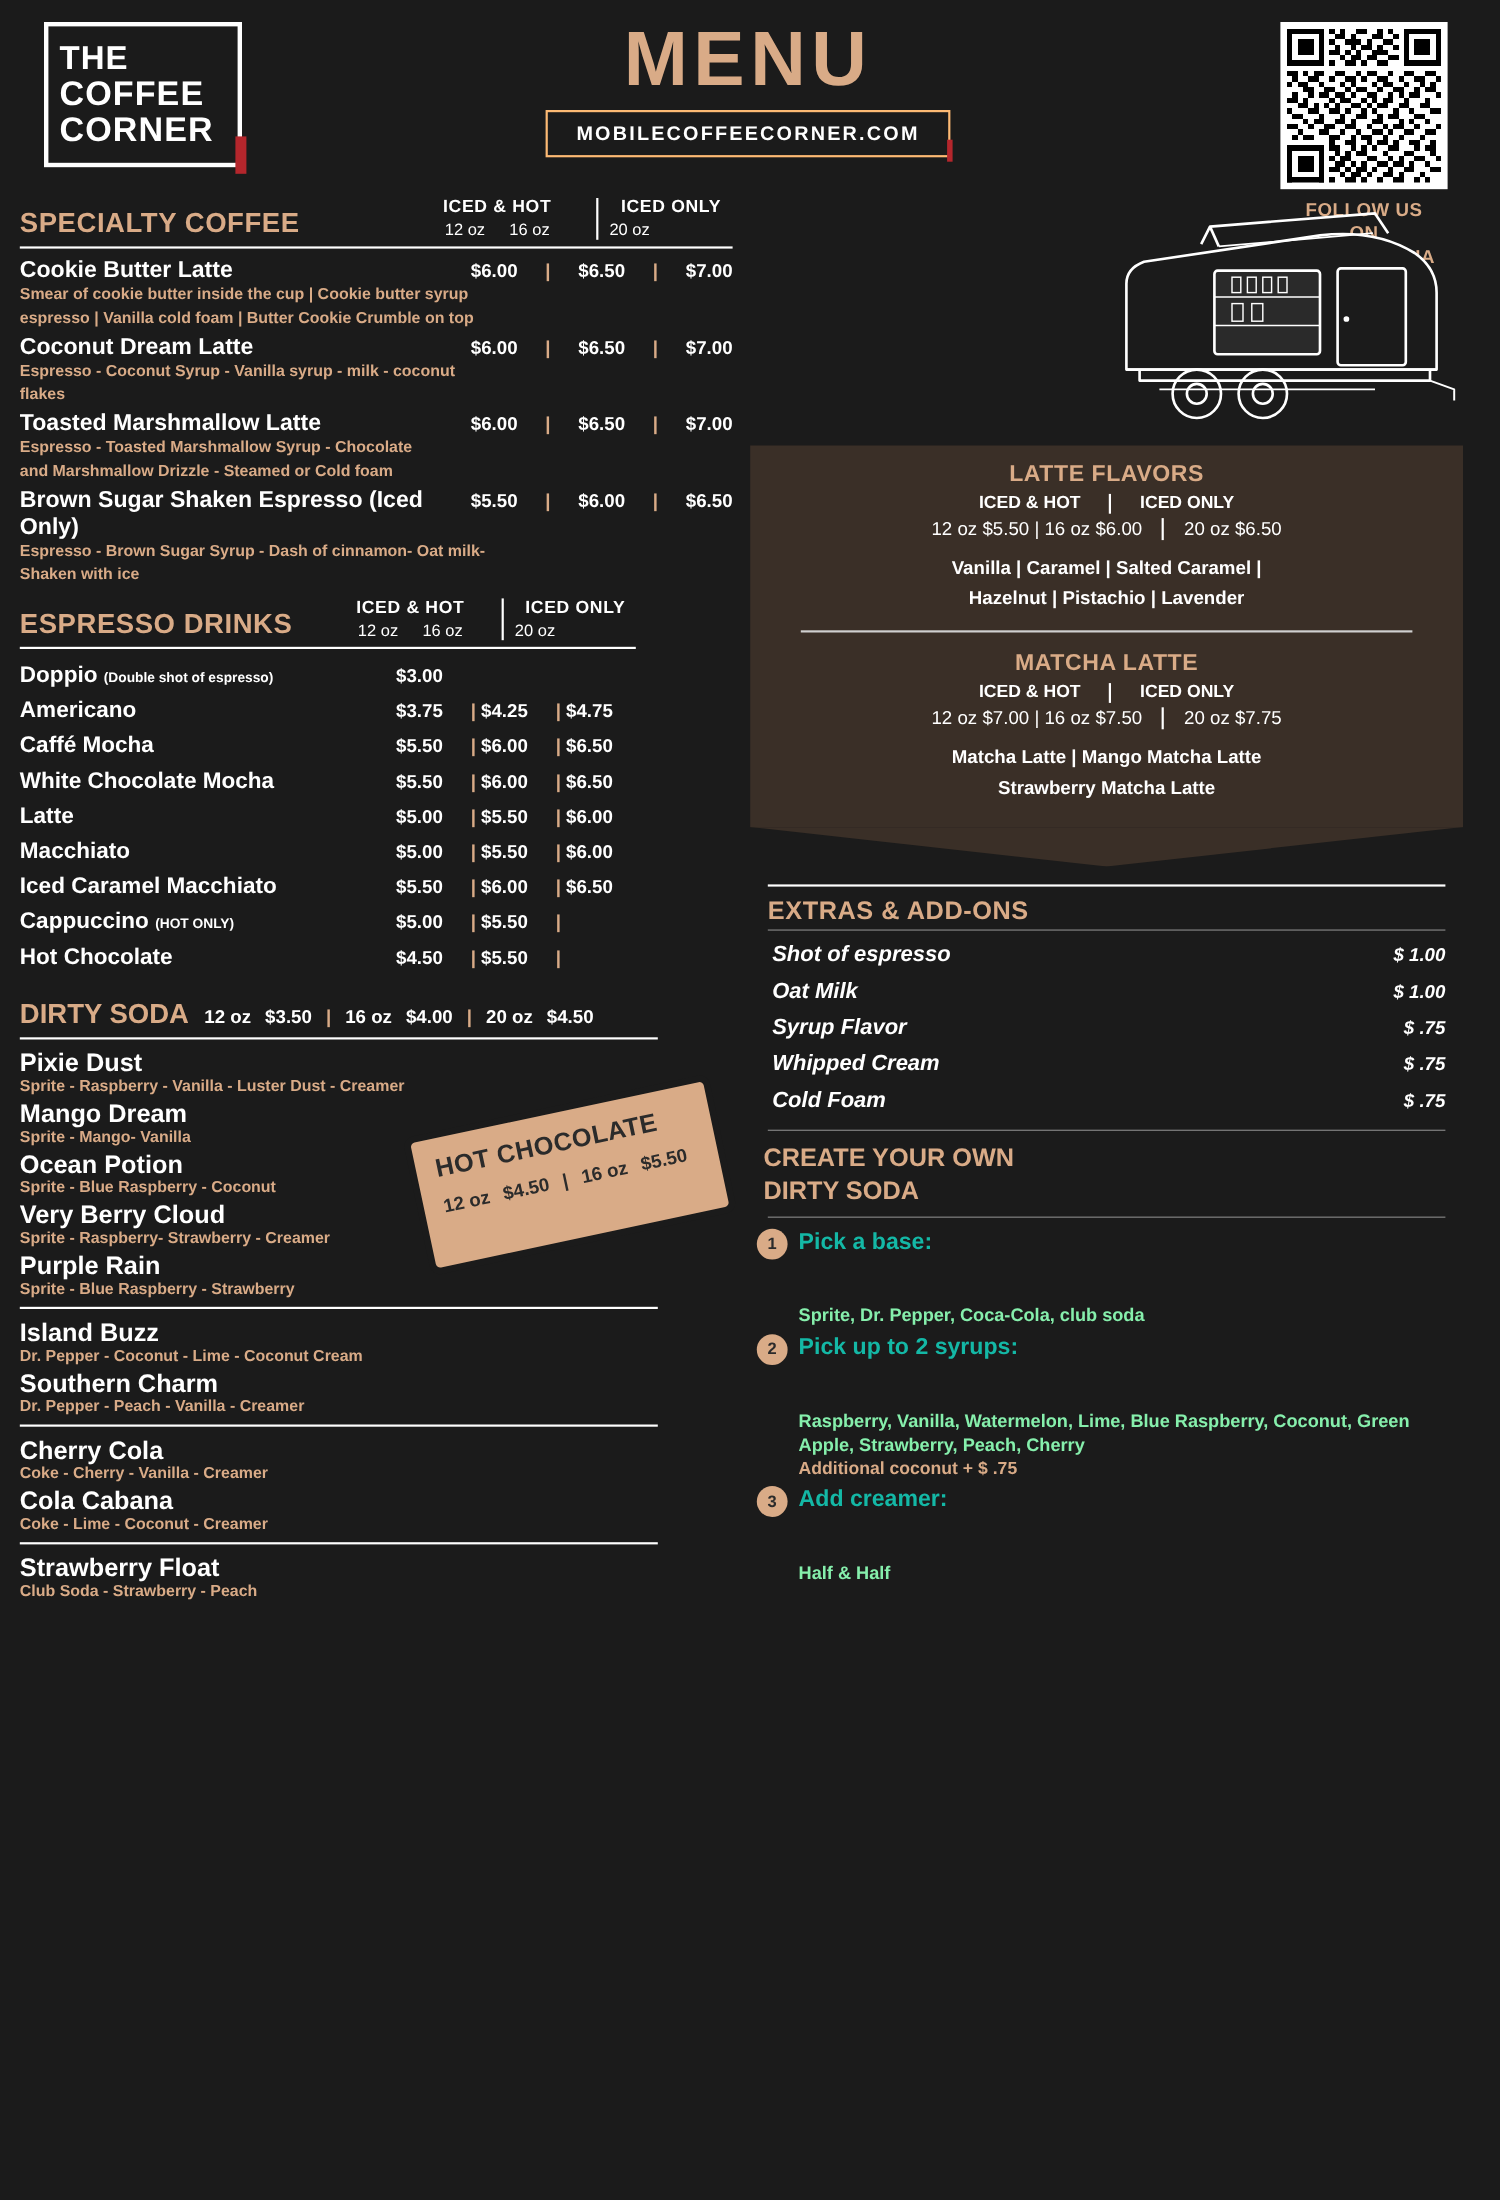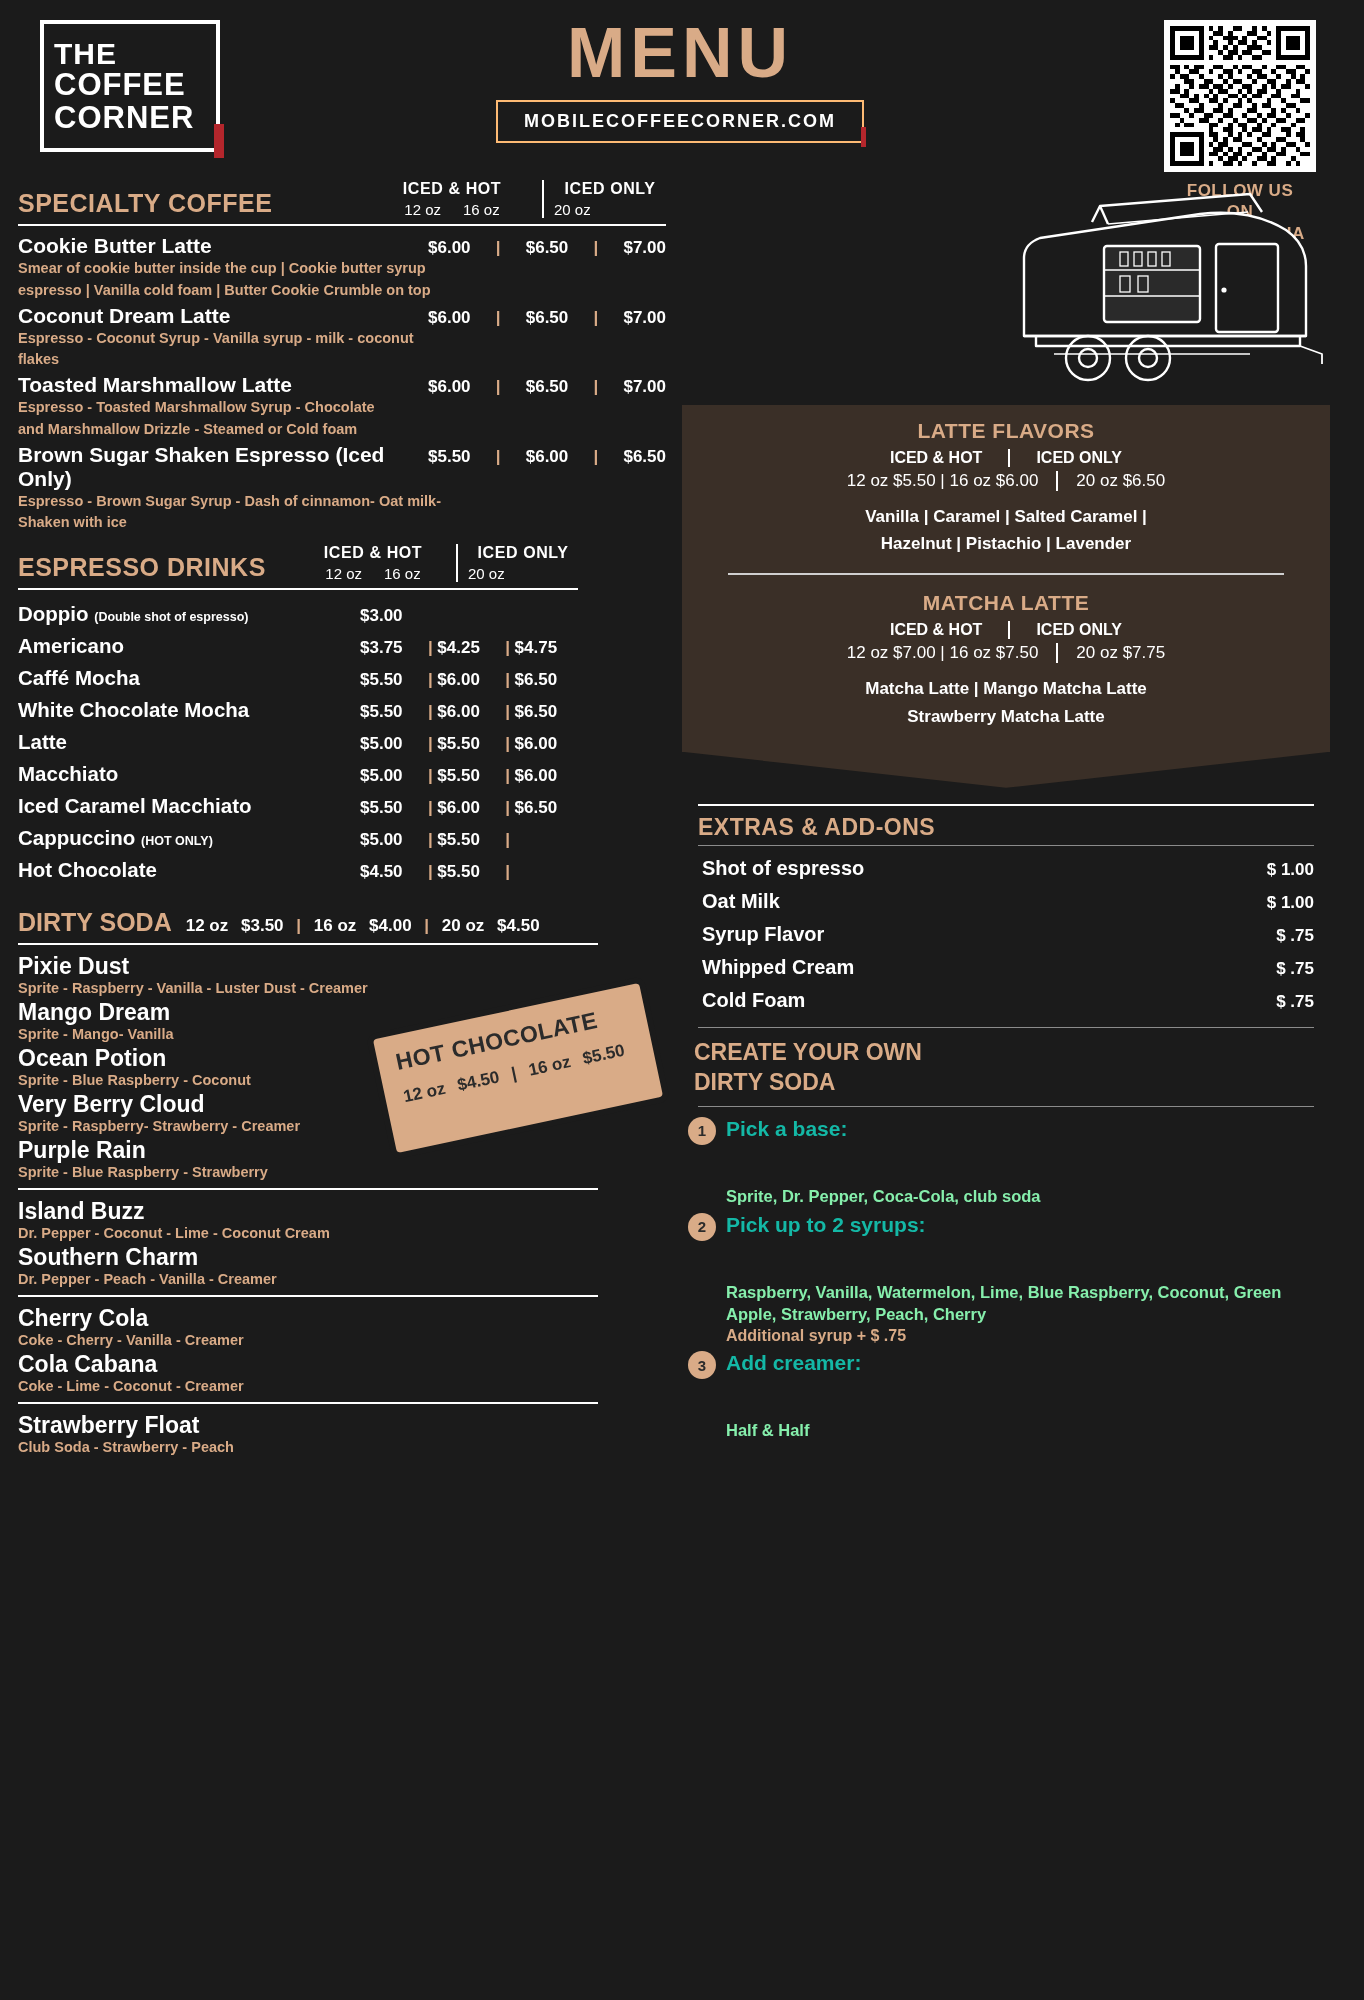--- a/index.html
+++ b/index.html
@@ -108,21 +108,21 @@
   .panel-sub .c { font-size: 16px; font-weight: bold; text-align: center; padding: 0 26px;}
   .panel-prices { display: flex; justify-content: center; font-size: 17px; font-weight: normal; margin-top: 4px;}
   .panel-prices .seg { padding: 0 12px; }
   .panel-prices .vline { width: 2px; background: #fff; margin: 0 6px; }
   .panel-flavors { text-align: center; font-size: 17px; font-weight: bold; margin-top: 12px; line-height: 1.6;}
   .panel-divider { height: 2px; background: #cfcfcf; margin: 16px 28px; }
 
   
   .extras-wrap { margin-top: 52px; padding: 0 6px; }
   .ex-title { font-size: 23px; font-weight: bold; color: #d9ab87; letter-spacing: .5px; margin: 6px 0 4px; }
-  .ex-row { display: flex; justify-content: space-between; align-items: baseline; padding: 5px 10px 5px 14px;}
+  .ex-row { display: flex; justify-content: space-between; align-items: baseline; padding: 5px 10px 5px 14px; font-style: italic;}
   .ex-name { font-size: 20px; font-weight: bold; }
   .ex-price { font-size: 17px; font-weight: bold; }
 
   .cyo-title { font-size: 23px; font-weight: bold; color: #d9ab87; line-height: 1.3; margin: 10px 0 8px 6px;}
   .step { display: flex; gap: 10px; margin-bottom: 6px; }
   .step-num {
     width: 28px; height: 28px; border-radius: 50%; background: #d9ab87; color: #2b2b2b;
     font-size: 15px; font-weight: bold; display: flex; align-items: center; justify-content: center; flex: none;
   }
   .step-body { flex: 1; }
@@ -737,21 +737,21 @@
           <div class="step-body">
             <div class="step-head">Pick a base:</div>
             <div class="step-text">Sprite, Dr. Pepper, Coca-Cola, club soda</div>
           </div>
         </div>
         <div class="step">
           <div class="step-num">2</div>
           <div class="step-body">
             <div class="step-head">Pick up to 2 syrups:</div>
             <div class="step-text">Raspberry, Vanilla, Watermelon, Lime, Blue Raspberry, Coconut, Green Apple, Strawberry, Peach, Cherry</div>
-            <div class="step-note">Additional syrup + $ .75</div>
+            <div class="step-note">Additional coconut + $ .75</div>
           </div>
         </div>
         <div class="step">
           <div class="step-num">3</div>
           <div class="step-body">
             <div class="step-head">Add creamer:</div>
             <div class="step-text">Half &amp; Half</div>
           </div>
         </div>
       </div>

